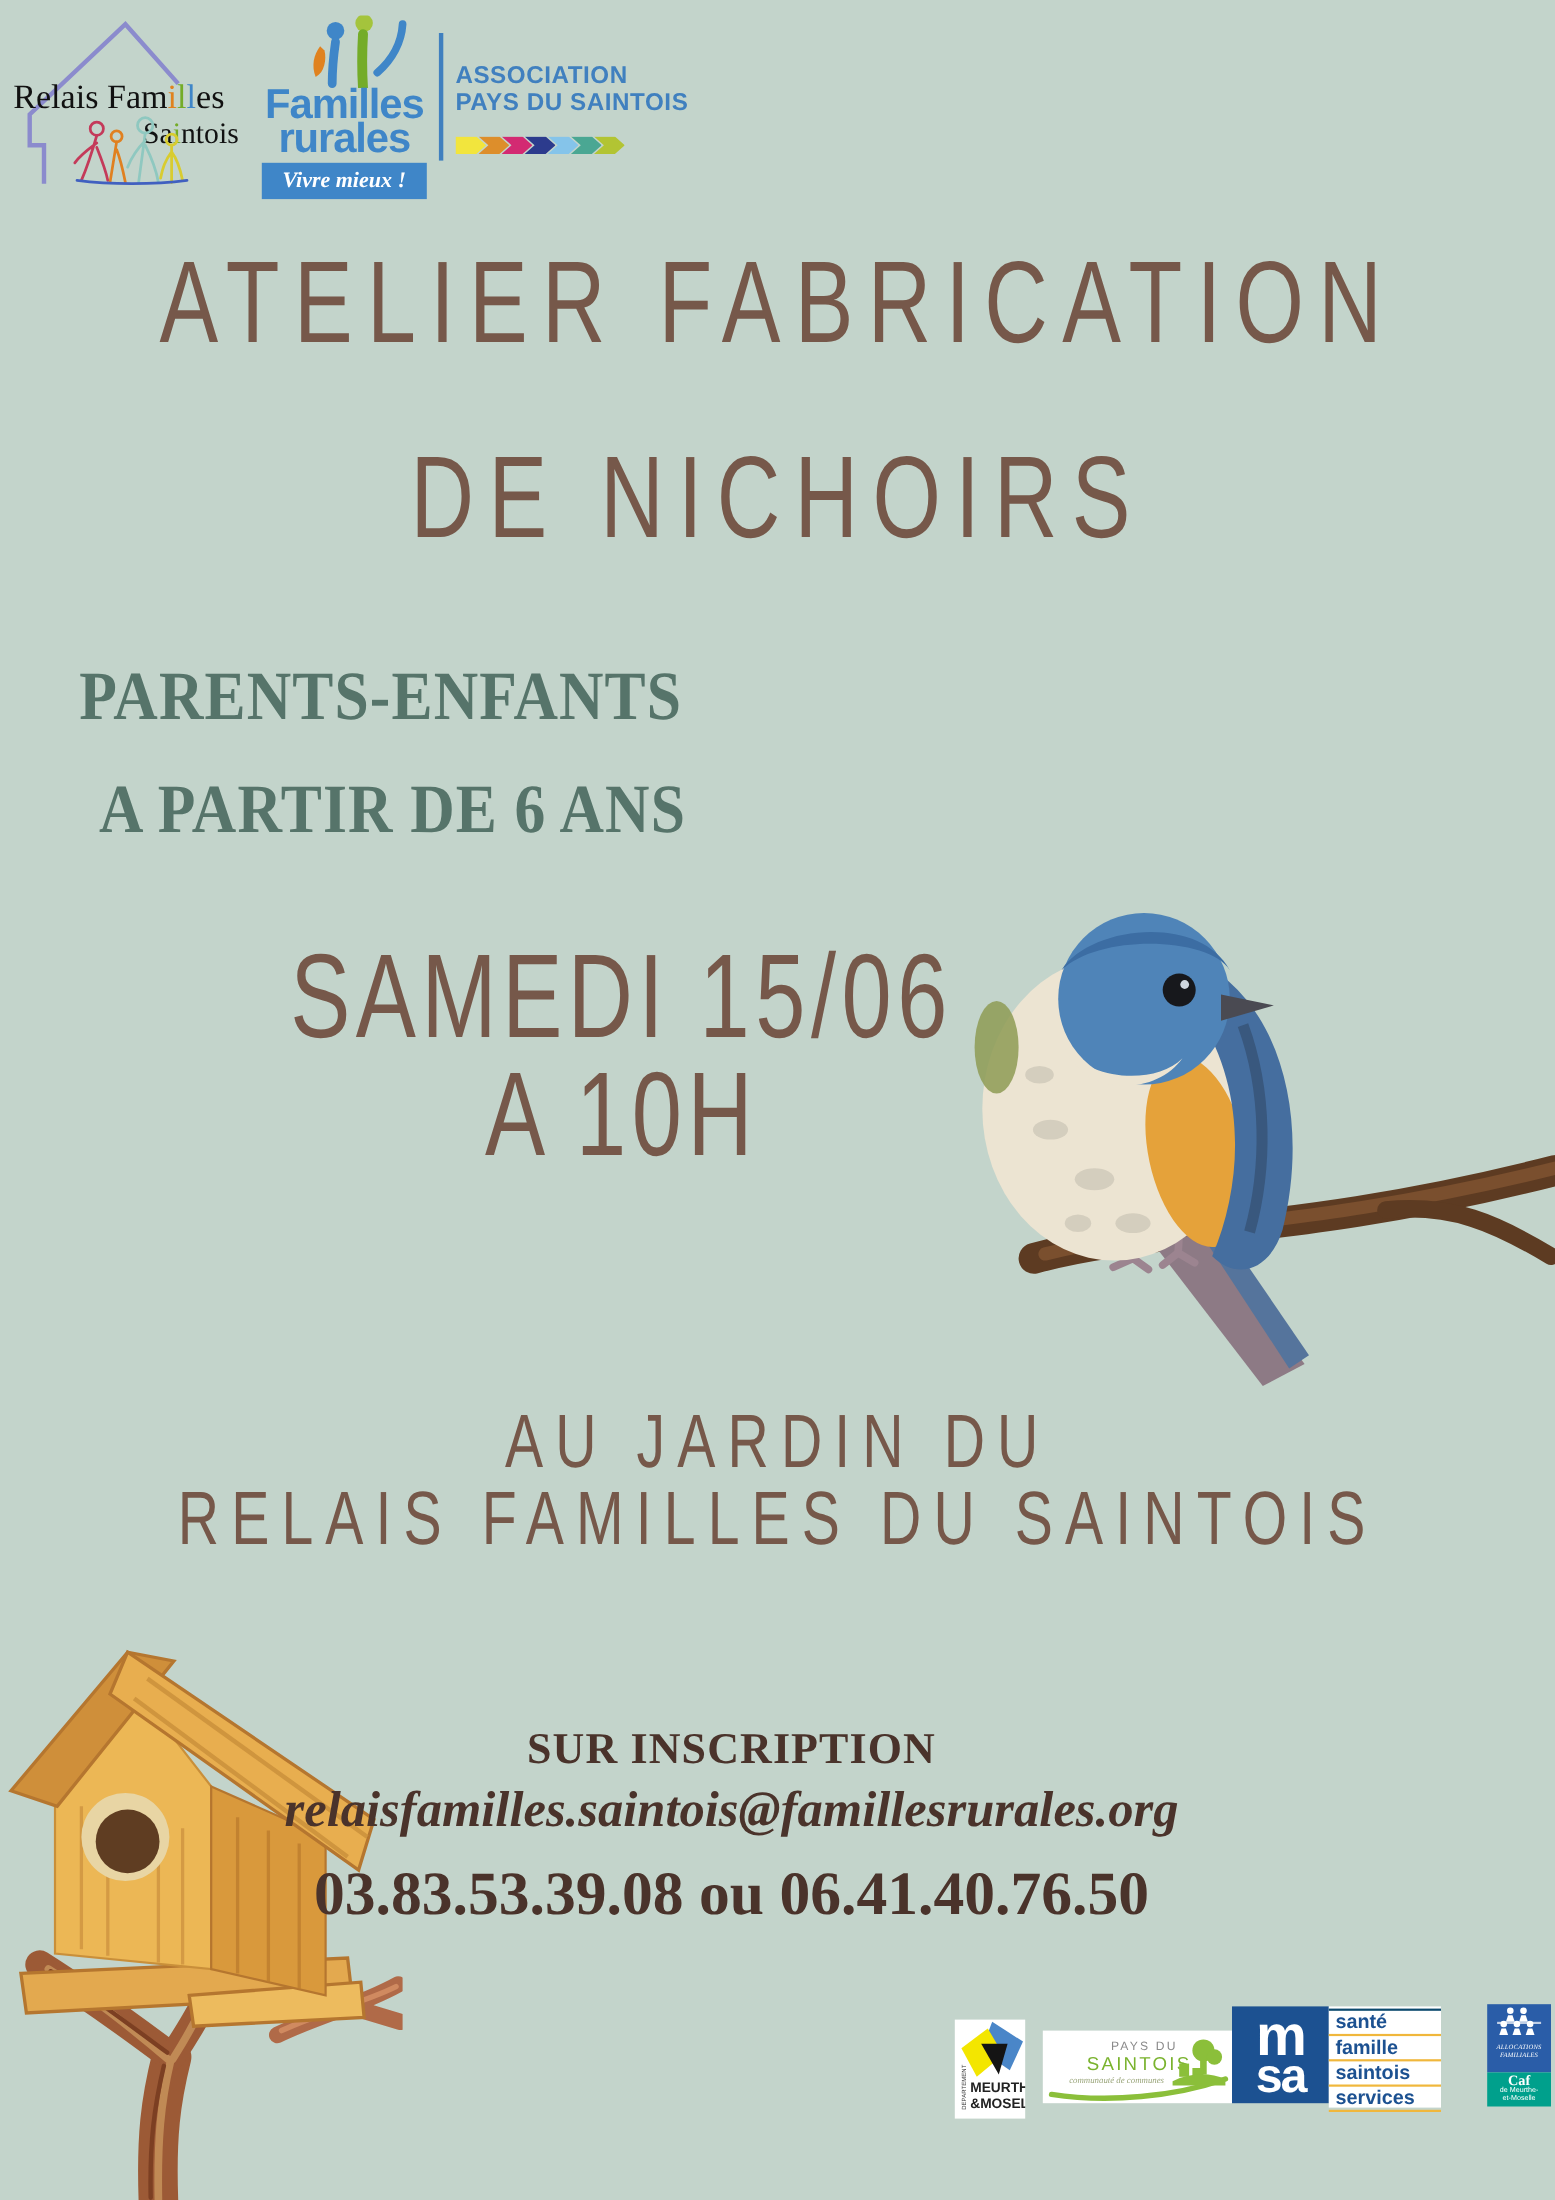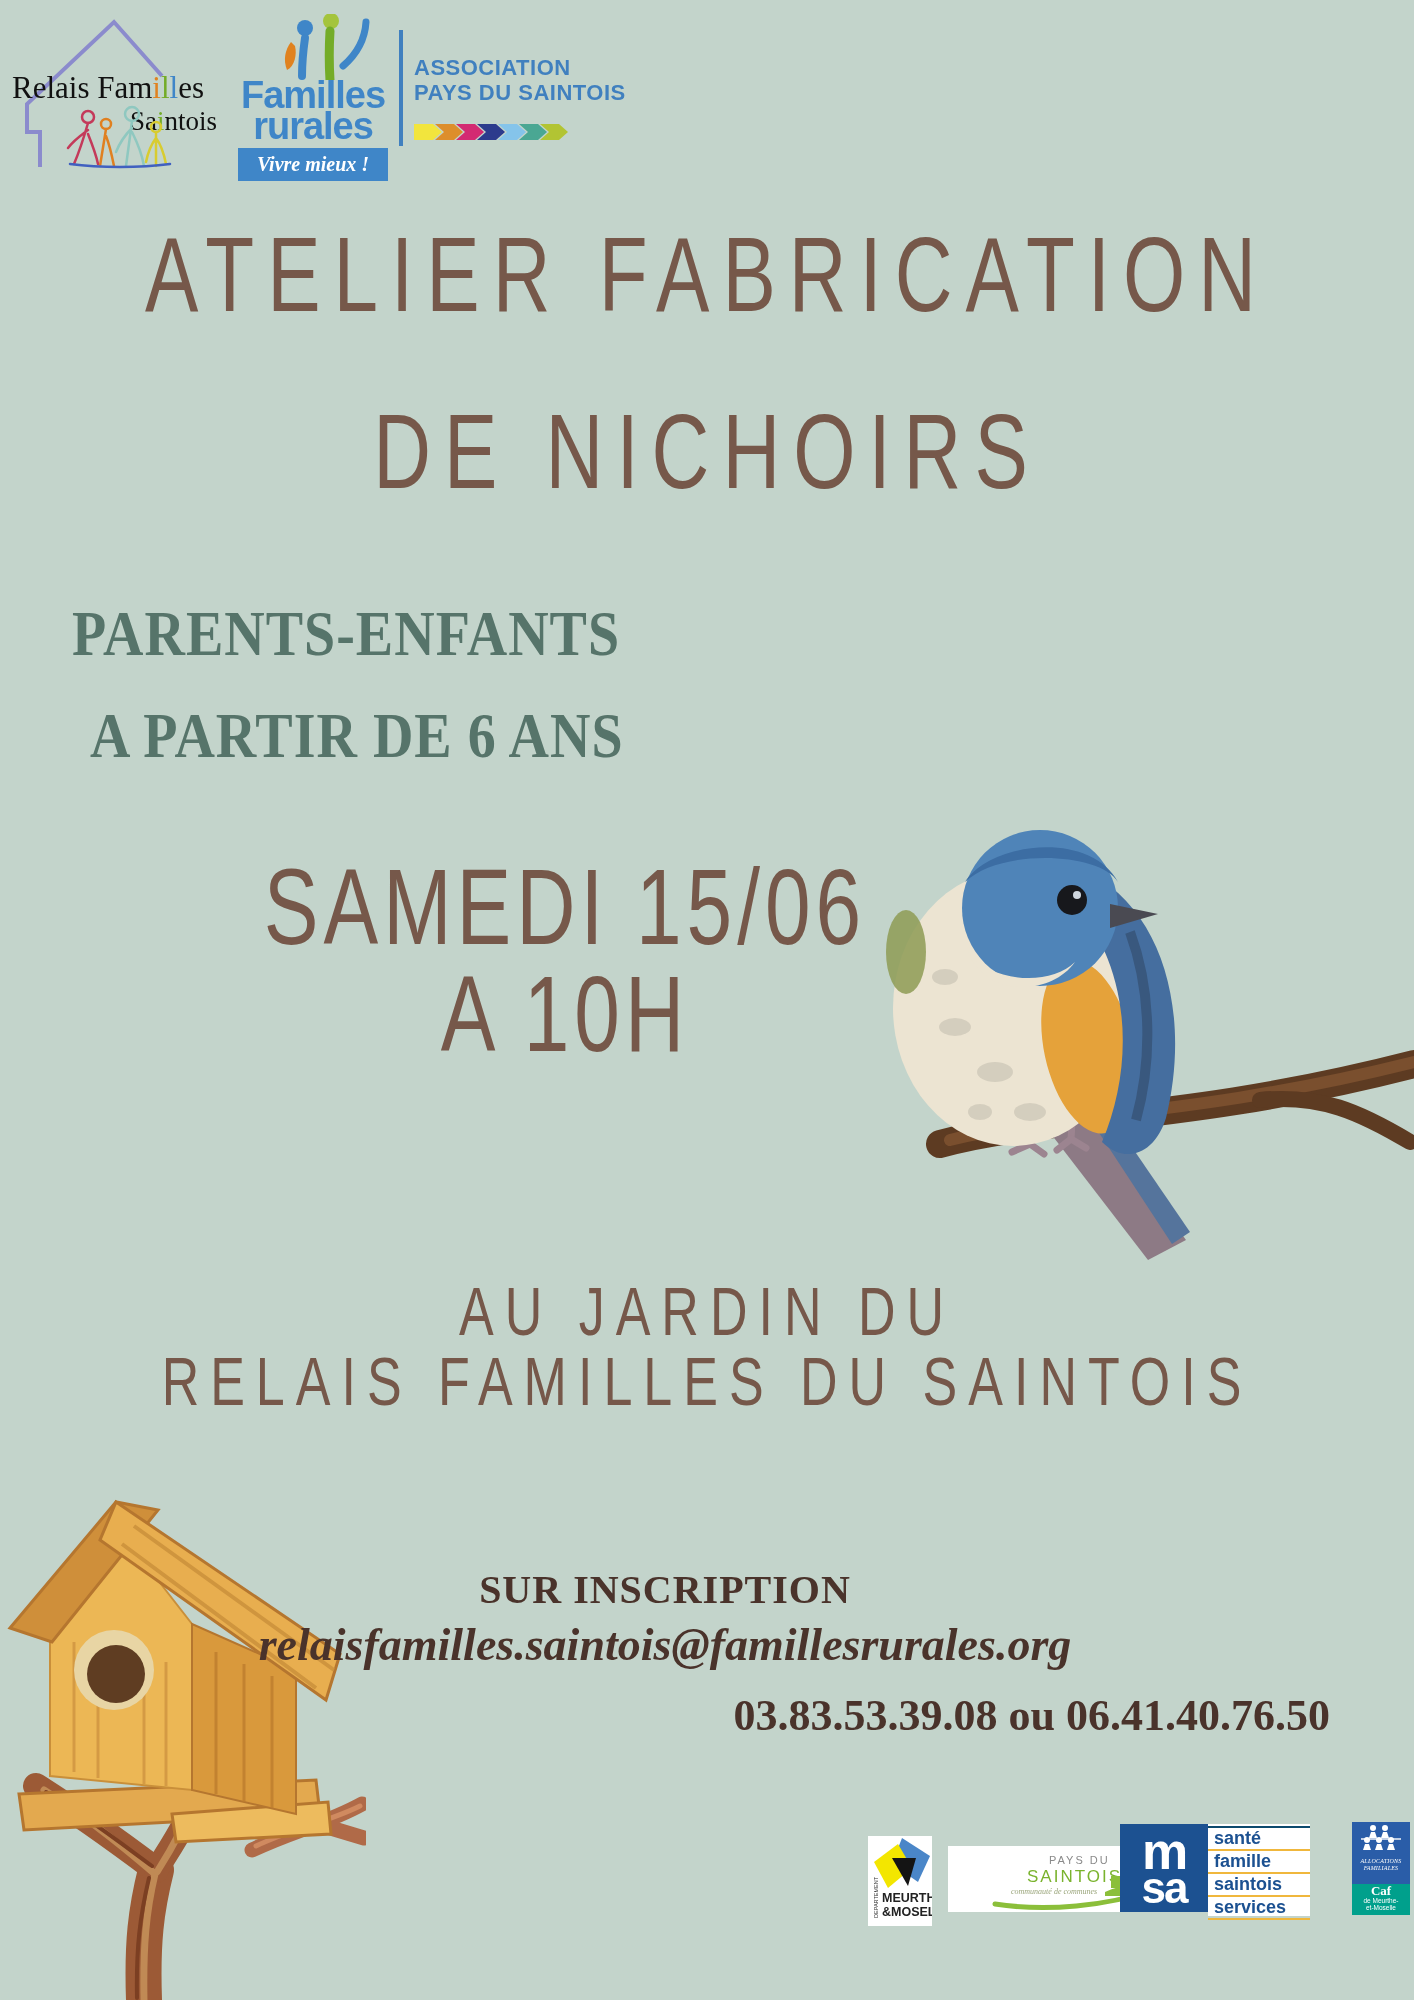--- a/index.html
+++ b/index.html
@@ -41,26 +41,26 @@
   .audience{color:#56746a;font-family:"Liberation Serif",serif;font-weight:bold;
     white-space:nowrap;transform:scaleY(1.12);transform-origin:top left;
     font-size:56px;letter-spacing:1px;}
   .aud-1{left:72px;top:598px;}
   .aud-2{left:90px;top:700px;}
 
   
   .reg{left:0;width:1330px;text-align:center;color:#4a332b;font-family:"Liberation Serif",serif;white-space:nowrap;}
   .reg-head{top:1566px;font-weight:bold;font-size:40px;letter-spacing:1px;}
   .reg-email{top:1618px;font-style:italic;font-weight:bold;font-size:46px;}
-  .reg-phone{top:1690px;font-weight:bold;font-size:44px;text-align:right;}
+  .reg-phone{top:1690px;font-weight:bold;font-size:56px;}
 
   
   .p-box{background:#fff;}
   .mm-box{left:868px;top:1836px;width:64px;height:90px;}
-  .ps-box{left:948px;top:1846px;width:172px;height:66px;padding-left:39px;}
+  .ps-box{left:948px;top:1846px;width:172px;height:66px;}
   .msa-wrap{left:1120px;top:1824px;display:flex;}
   .msa-blue{width:88px;height:88px;background:#1c5191;display:flex;flex-direction:column;
     align-items:center;justify-content:center;line-height:0.78;}
   .msa-blue .m{color:#fff;font-weight:bold;font-size:52px;letter-spacing:-2px;}
   .msa-blue .sa{color:#fff;font-weight:bold;font-size:44px;letter-spacing:-2px;}
   .msa-services{width:102px;height:88px;background:#fff;display:flex;flex-direction:column;justify-content:space-between;padding:2px 0;}
   .msa-services div{color:#1c5191;font-weight:bold;font-size:18px;line-height:1;
     border-bottom:2px solid #f0b73c;padding:1px 0 2px 6px;}
   .msa-services div:first-child{border-top:2px solid #0c4a6e;}
   .caf-wrap{left:1332px;top:1822px;width:58px;padding-left:20px;}

